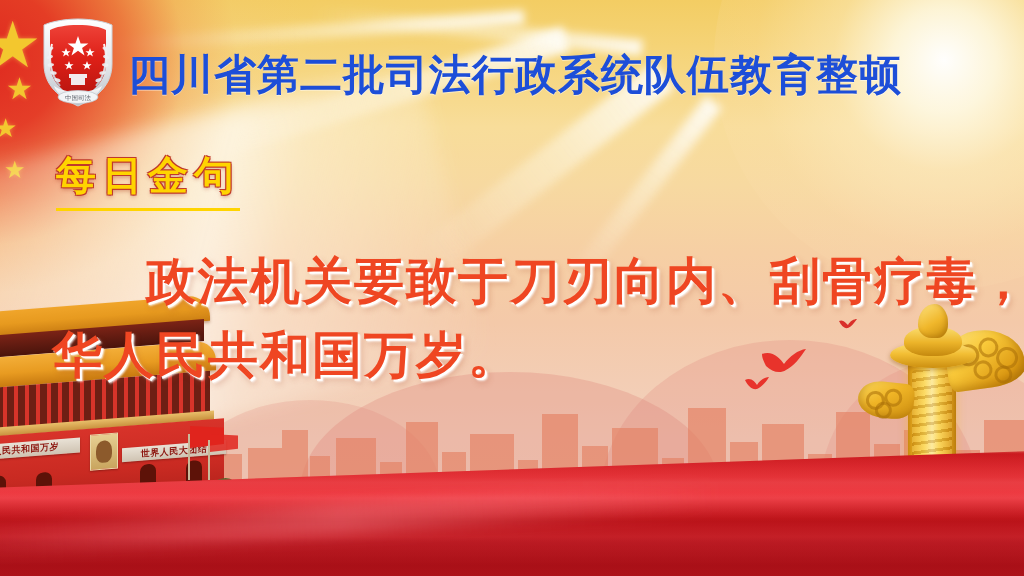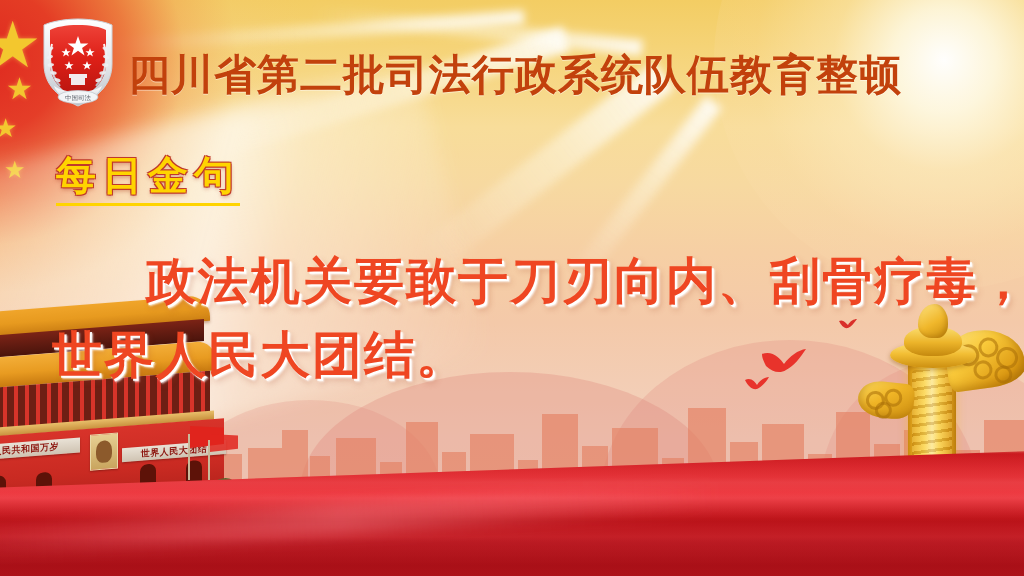--- a/index.html
+++ b/index.html
@@ -300,33 +300,34 @@
   }
 
   
   .emblem { position: absolute; left: 36px; top: 16px; width: 84px; height: 94px; }
 
   
   .title {
     position: absolute; left: 128px; top: 47px;
     font-size: 42px;
     font-weight: bold;
-    color: #c2410c;
+    color: #1d4ed8;
     letter-spacing: 1px;
     white-space: nowrap;
     text-shadow: 0 1px 0 rgba(255,255,255,.45);
     font-family: "DejaVu Sans", "Liberation Sans", sans-serif;
   }
   .daily-label {
     position: absolute; left: 56px; top: 148px;
     font-size: 40px;
     font-weight: bold;
     color: #ffd400;
     letter-spacing: 6px;
     white-space: nowrap;
+    padding-bottom: 5px;
     border-bottom: 3px solid #ffd400;
     text-shadow:
       -1px -1px 0 #c0392b, 1px -1px 0 #c0392b,
       -1px  1px 0 #c0392b, 1px  1px 0 #c0392b,
        0 2px 4px rgba(160,40,10,.45);
     font-family: "DejaVu Sans", "Liberation Sans", sans-serif;
   }
   .quote-line {
     position: absolute;
     font-size: 50px;
@@ -526,16 +527,16 @@
       <ellipse cx="42" cy="81" rx="20" ry="6.5" fill="#f3f5f7" stroke="#c3c9cf" stroke-width="0.8"></ellipse>
       <text x="42" y="83.6" font-family="DejaVu Sans, sans-serif" font-size="6.5" fill="#5a6068" text-anchor="middle">中国司法</text>
     </svg>
   </div>
 
   <div class="title">四川省第二批司法行政系统队伍教育整顿</div>
 
   <div class="daily-label">每日金句</div>
 
   <div class="quote-line l1">政法机关要敢于刀刃向内、刮骨疗毒，</div>
-  <div class="quote-line l2">世界人民大团结。</div>
+  <div class="quote-line l2">华人民共和国万岁。</div>
 
 
 </div>
 
 </body></html>

